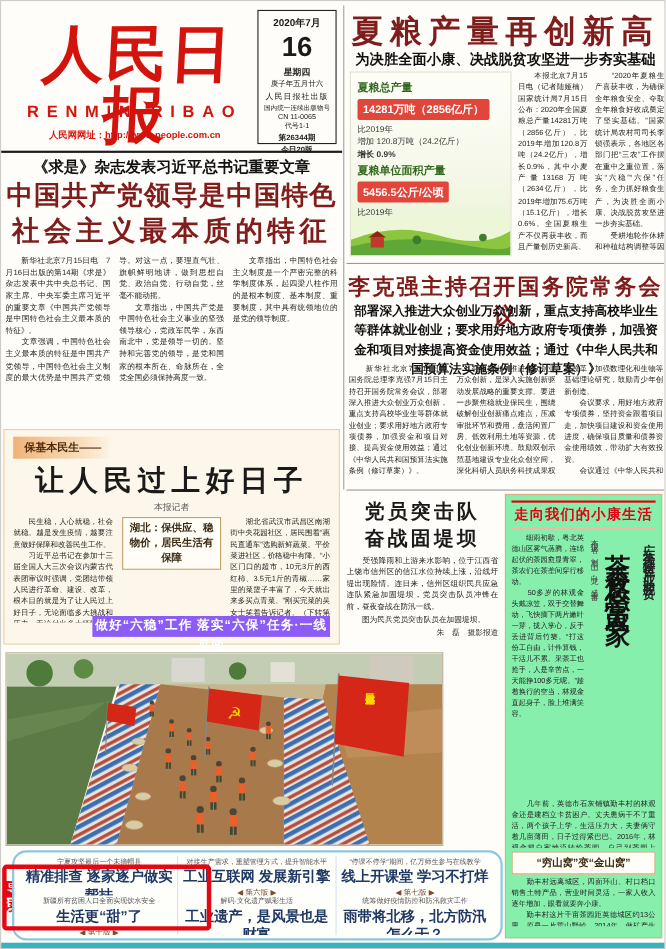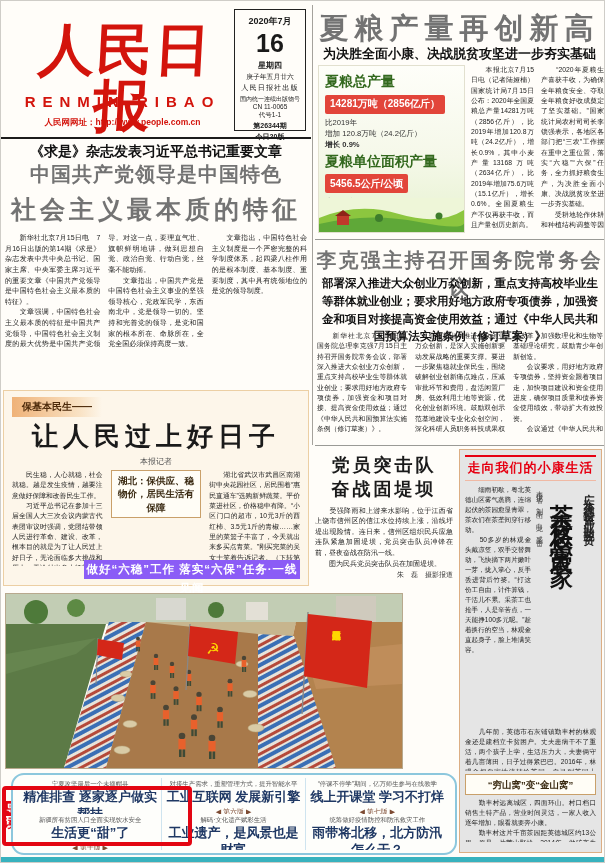--- a/index.html
+++ b/index.html
@@ -22,42 +22,42 @@
   .d2{font-size:8px;font-weight:bold;}
   .d3{font-size:6.8px;}
   .d4{font-size:7.2px;letter-spacing:1px;margin-top:2px;}
   .d5{font-size:6px;margin-top:2px;}
   .d6{font-size:6.5px;}
   .d7{font-size:7px;font-weight:bold;margin-top:1px;}
   .hline{background:#1c1c1c;height:2px;}
   .thinline{background:#9a9a96;height:1px;}
   .vline{background:#a5a29c;width:1px;}
   
-  .hl-big{font-weight:900;text-align:center;color:#737373;}
+  .hl-big{font-weight:900;text-align:center;color:#7f1d1d;}
   .kicker-bold{font-weight:bold;text-align:center;color:#111;}
   
   .info{background:linear-gradient(180deg,#fefef9 0%,#f5f8e9 55%,#e6f2cf 100%);
         border:1px solid #e2e0cf;box-sizing:border-box;padding:5px 6px 0 6px;}
-  .info-label{color:#33691e;font-weight:bold;font-size:14px;margin:2px 0;}
+  .info-label{color:#33691e;font-weight:bold;font-size:10px;margin:2px 0;}
   .info-bar{background:#e2453a;color:#fff;font-weight:bold;font-size:10px;
             padding:2.5px 5px;border-radius:2px;display:inline-block;margin:1px 0 3px 0;}
   .info-line{font-size:7.6px;color:#333;line-height:1.5;}
   .info-strong{font-weight:bold;}
   
   .msbox{border:1px solid #eccfa4;background:#fdf6ea;box-sizing:border-box;margin-top:27px;}
   .mskicker{background:linear-gradient(90deg,#efb278,#f9e2c4 75%,rgba(249,226,196,0));
             color:#4d2a0a;font-weight:bold;font-size:10px;padding:3px 10px;display:inline-block;}
   .mstitle{font-weight:900;font-size:26px;letter-spacing:5px;text-align:center;margin-top:2px;}
   .msby{font-size:8px;color:#555;text-align:center;margin:2px 0 3px 0;}
   .subbox{border:1px solid #c9a06a;background:#fffdf6;color:#3a2a12;font-weight:bold;
           font-size:9.5px;text-align:center;padding:3px 2px;margin:3px 0;line-height:1.4;}
   .banner{background:#8b5cf6;color:#fff;font-weight:bold;font-size:11.5px;text-align:center;
           line-height:19px;letter-spacing:1px;}
   
-  .xkbox{border:1px solid #dcae84;background:#e5e5e5;box-sizing:border-box;padding:5px 5px 4px 5px;}
+  .xkbox{border:1px solid #dcae84;background:#86efac;box-sizing:border-box;padding:5px 5px 4px 5px;}
   .xkhead{color:#e60012;font-weight:900;font-size:13px;text-align:center;letter-spacing:1px;
           border-top:2px solid #e60012;border-bottom:1px solid #f0b9a4;padding:2px 0 3px 0;}
   .vert{writing-mode:vertical-rl;}
   .xk-title{font-weight:900;font-size:23px;letter-spacing:10px;color:#111;}
   .xk-kicker{font-weight:bold;font-size:11px;letter-spacing:4px;color:#222;}
   .xk-byline{font-size:7px;color:#444;letter-spacing:2px;}
   
   .tbox{border:2px solid #8cc7dd;border-radius:13px;background:#fefefb;box-sizing:border-box;
         display:grid;grid-template-columns:1fr 1fr 1fr;grid-template-rows:1fr 1fr;padding:3px 6px;}
   .tcell{padding:2px 4px;text-align:center;overflow:hidden;}
@@ -93,21 +93,21 @@
     <div class="d6">CN 11-0065</div>
     <div class="d6">代号1-1</div>
     <div class="d7">第26344期</div>
     <div class="d7">今日20版</div>
   </div>
 
   <div class="abs hline" style="left:0;top:136px;width:310px;"></div>
   <div class="abs vline" style="left:311px;top:4px;height:440px;"></div>
 
   <div class="abs kicker-bold" style="left:0;top:142px;width:310px;font-size:14px;">《求是》杂志发表习近平总书记重要文章</div>
-  <div class="abs hl-big" style="left:0;top:160px;width:310px;font-size:20px;letter-spacing:1px;">中国共产党领导是中国特色</div>
+  <div class="abs hl-big" style="left:0;top:160px;width:310px;font-size:24px;letter-spacing:1px;">中国共产党领导是中国特色</div>
   <div class="abs hl-big" style="left:0;top:192px;width:310px;font-size:25px;letter-spacing:4px;">社会主义最本质的特征</div>
   <div class="abs jbody cols3" style="left:4px;top:232px;width:302px;height:126px;font-size:7px;">　　新华社北京7月15日电　7月16日出版的第14期《求是》杂志发表中共中央总书记、国家主席、中央军委主席习近平的重要文章《中国共产党领导是中国特色社会主义最本质的特征》。
 　　文章强调，中国特色社会主义最本质的特征是中国共产党领导，中国特色社会主义制度的最大优势是中国共产党领导。对这一点，要理直气壮、旗帜鲜明地讲，做到思想自觉、政治自觉、行动自觉，丝毫不能动摇。
 　　文章指出，中国共产党是中国特色社会主义事业的坚强领导核心，党政军民学，东西南北中，党是领导一切的。坚持和完善党的领导，是党和国家的根本所在、命脉所在，全党全国必须保持高度一致。
 　　文章指出，中国特色社会主义制度是一个严密完整的科学制度体系，起四梁八柱作用的是根本制度、基本制度、重要制度，其中具有统领地位的是党的领导制度。</div>
 
   <div class="abs msbox" style="left:2px;top:362px;width:306px;height:196px;">
     <div class="mskicker" style="margin:6px 0 0 8px;">保基本民生——</div>
     <div class="mstitle">让人民过上好日子</div>
     <div class="msby">本报记者</div>

